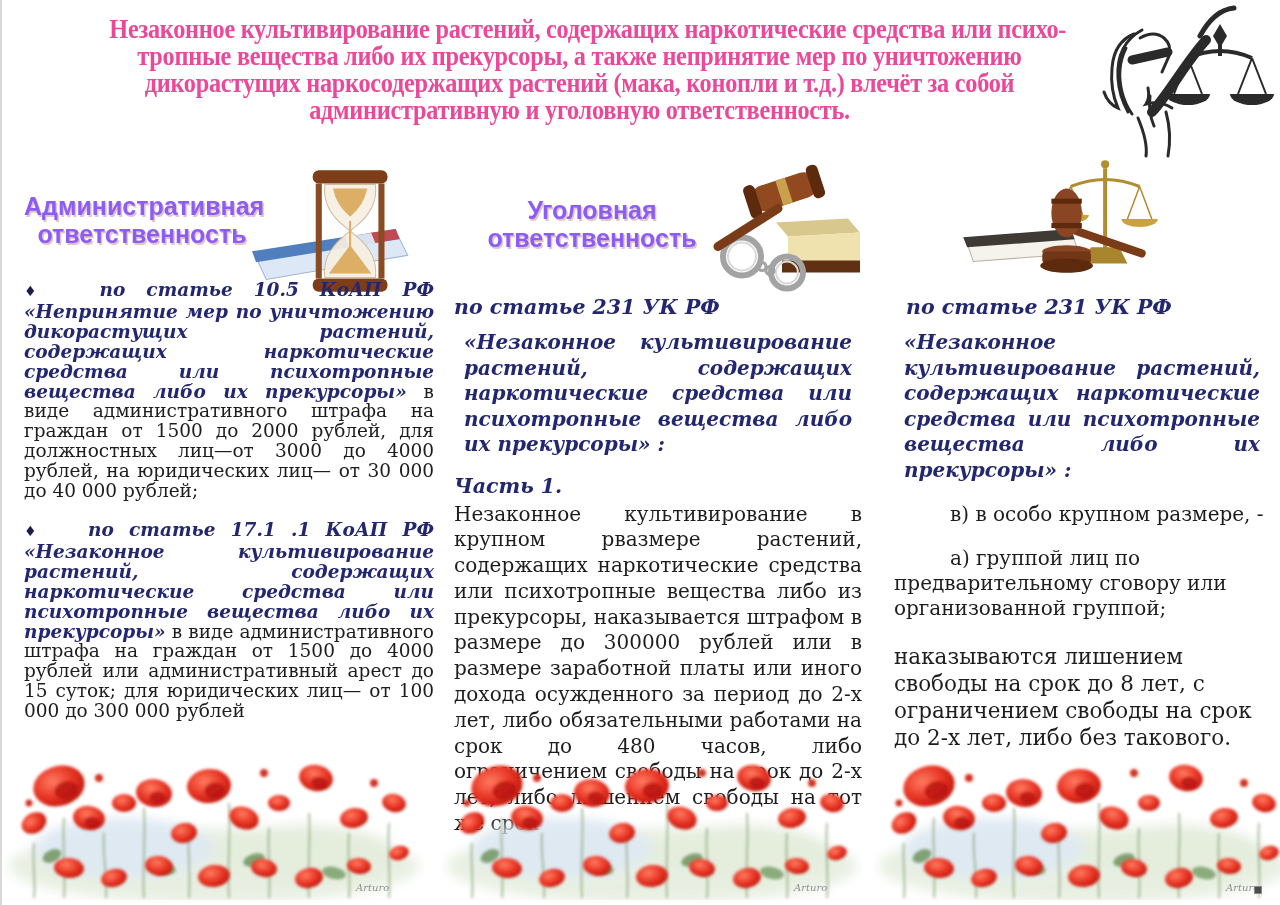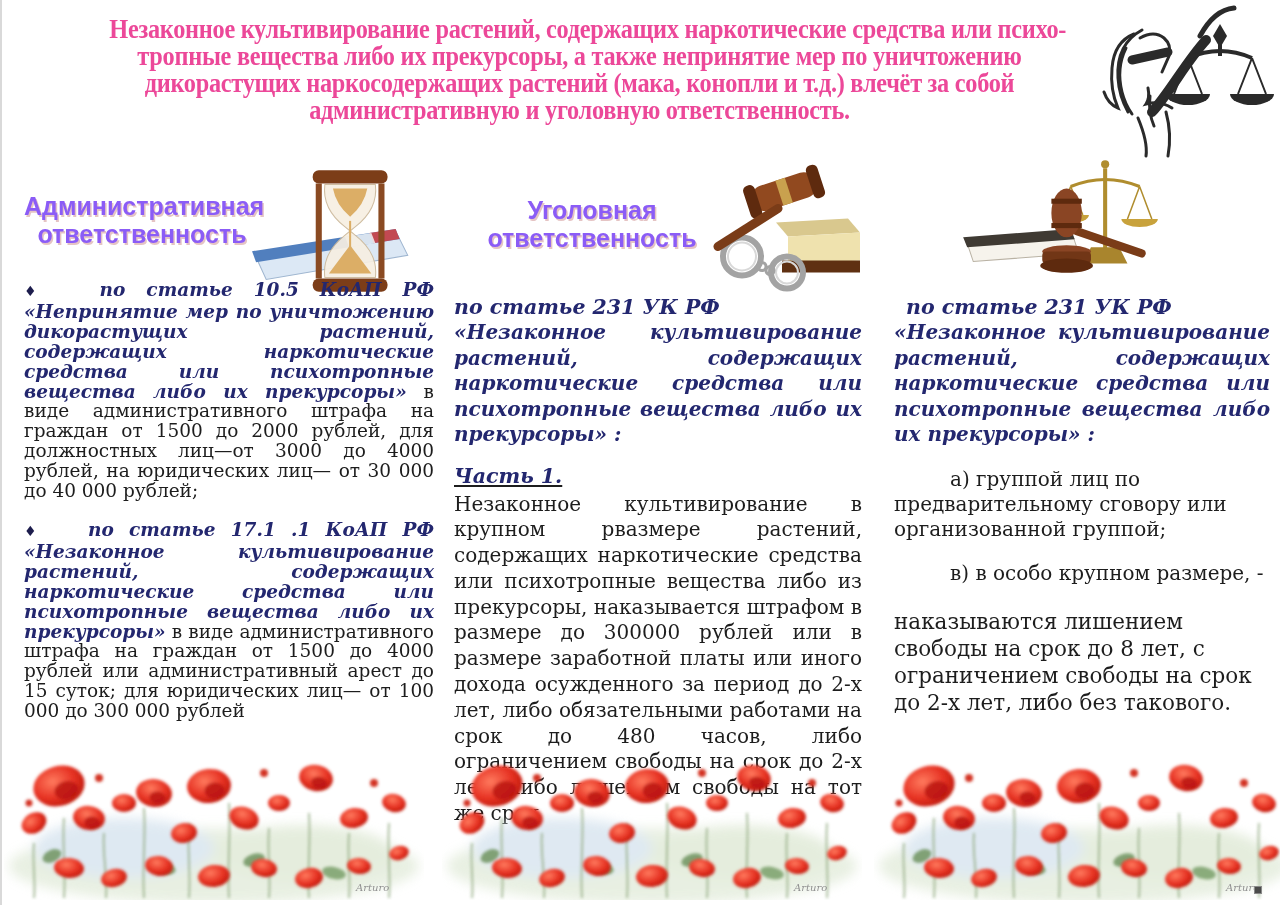--- a/index.html
+++ b/index.html
@@ -32,24 +32,24 @@
   #gavel-cuffs-img{position:absolute;left:688px;top:156px;width:175px;height:136px;}
   #gavel-scales-img{position:absolute;left:950px;top:150px;width:215px;height:142px;}
   
   .col{position:absolute;text-align:justify;color:#1d1d1d;}
   #col-admin{left:22px;top:280px;width:410px;font-size:18.5px;line-height:19.9px;}
   #col-admin p{margin:0 0 19px 0;}
   .bullet{color:#1d1d4d;font-size:14px;margin-right:28px;}
   .blue-lead,.quote,.part-label{color:#23276f;font-weight:bold;font-style:italic;}
   #col-crim1{left:452px;top:294px;width:408px;}
   #col-crim2{left:892px;top:294px;width:376px;}
-  .quote{display:block;font-size:20px;line-height:25.5px;margin:0;}
+  .quote{display:block;font-size:20px;line-height:25.5px;margin:10px;}
   .ref-line{display:block;font-size:20.5px;line-height:26px;}
   #col-crim2 .ref-line{padding-left:12px;}
-  .part-row{margin-top:15px;font-size:20.5px;line-height:26px;text-decoration:underline;}
+  .part-row{margin-top:15px;font-size:20.5px;line-height:26px;}
   .body2{font-size:20px;line-height:25.8px;margin-top:3px;}
   .clause{font-size:20px;line-height:25px;text-indent:56px;margin-top:19px;text-align:left;}
   .penalty{font-size:21.5px;line-height:27px;margin-top:22px;text-align:left;}
   
   .poppies{position:absolute;width:420px;height:152px;top:748px;}
   #poppies-1{left:2px;}
   #poppies-2{left:440px;}
   #poppies-3{left:872px;}
   
   #corner-mark{position:absolute;left:1252px;top:886px;width:8px;height:8px;
@@ -176,22 +176,22 @@
   <rect x="88" y="100" width="48" height="12" rx="4" fill="#713616"></rect>
   <ellipse cx="112" cy="114" rx="26" ry="7" fill="#5e2a0e"></ellipse>
   <ellipse cx="112" cy="62" rx="15" ry="24" fill="#8a4524"></ellipse>
   <rect x="97" y="48" width="30" height="5" fill="#5e2a0e"></rect>
   <rect x="97" y="72" width="30" height="5" fill="#5e2a0e"></rect>
 </svg>
 
 <div id="col-crim2" class="col">
   <span class="ref-line blue-lead">по статье 231 УК РФ</span>
   <span class="quote">«Незаконное культивирование растений, содержащих наркотические средства или психотропные вещества либо их прекурсоры» :</span>
+  <div class="clause">в) в особо крупном размере, -</div>
   <div class="clause">а) группой лиц по предварительному сговору или организованной группой;</div>
-  <div class="clause">в) в особо крупном размере, -</div>
   <div class="penalty">наказываются лишением свободы на срок до 8 лет, с ограничением свободы на срок до 2-х лет, либо без такового.</div>
 </div>
 
 <svg class="hidden-defs" aria-hidden="true">
   <symbol id="poppy-field" viewBox="0 0 420 152">
     <defs>
       <radialGradient id="pg" cx="40%" cy="35%" r="75%">
         <stop offset="0%" stop-color="#ff7a5e"></stop>
         <stop offset="55%" stop-color="#e63223"></stop>
         <stop offset="100%" stop-color="#b51507"></stop>

